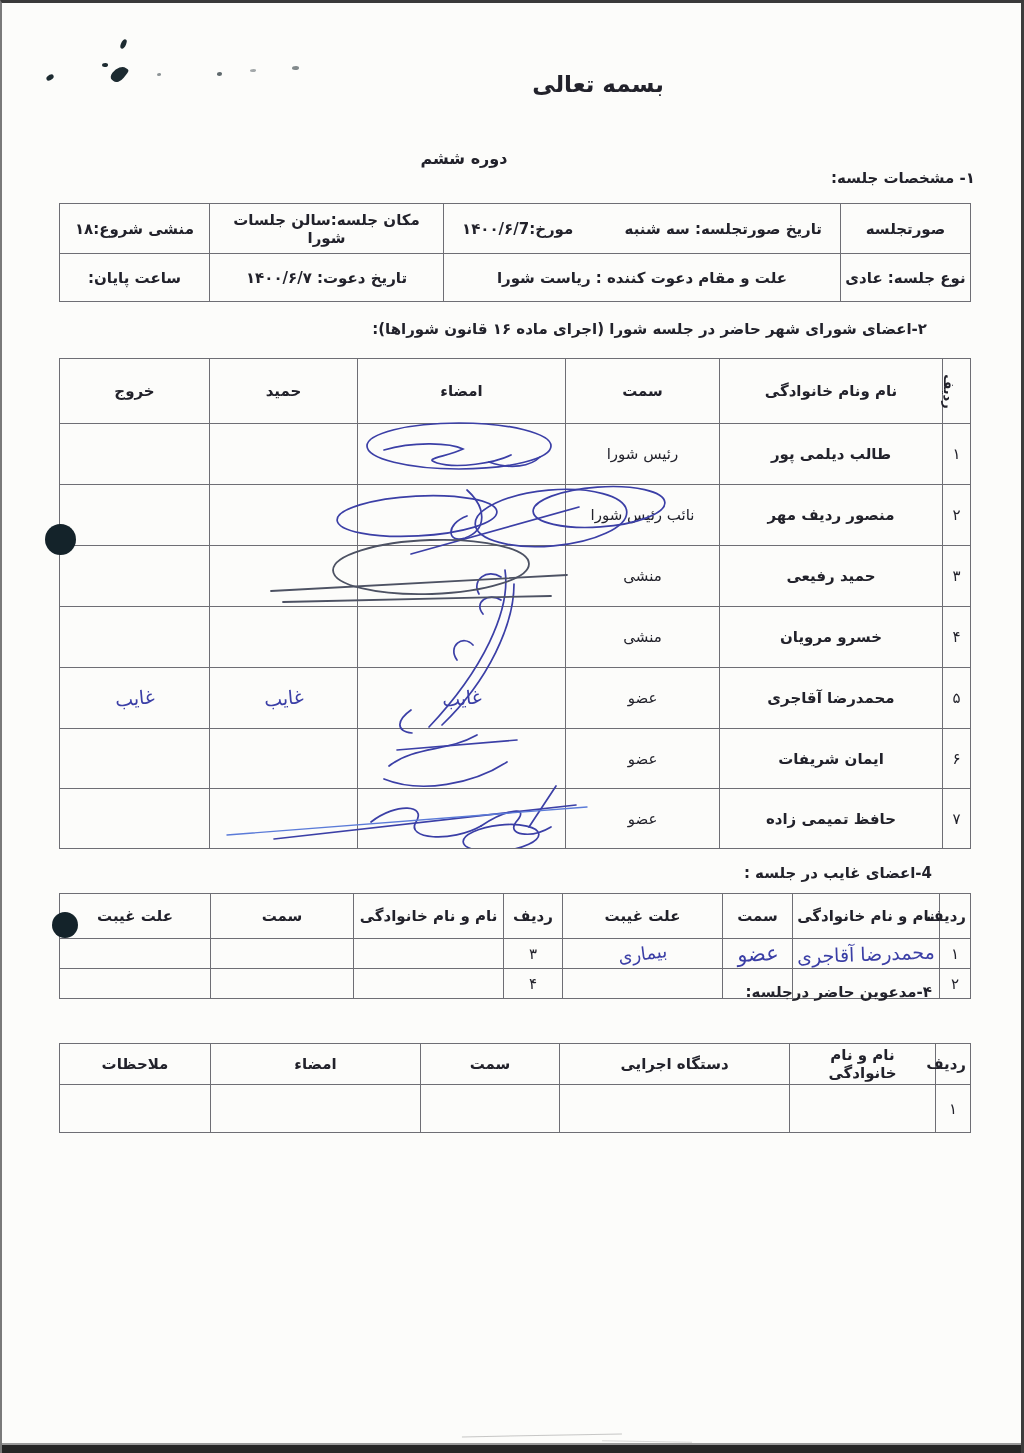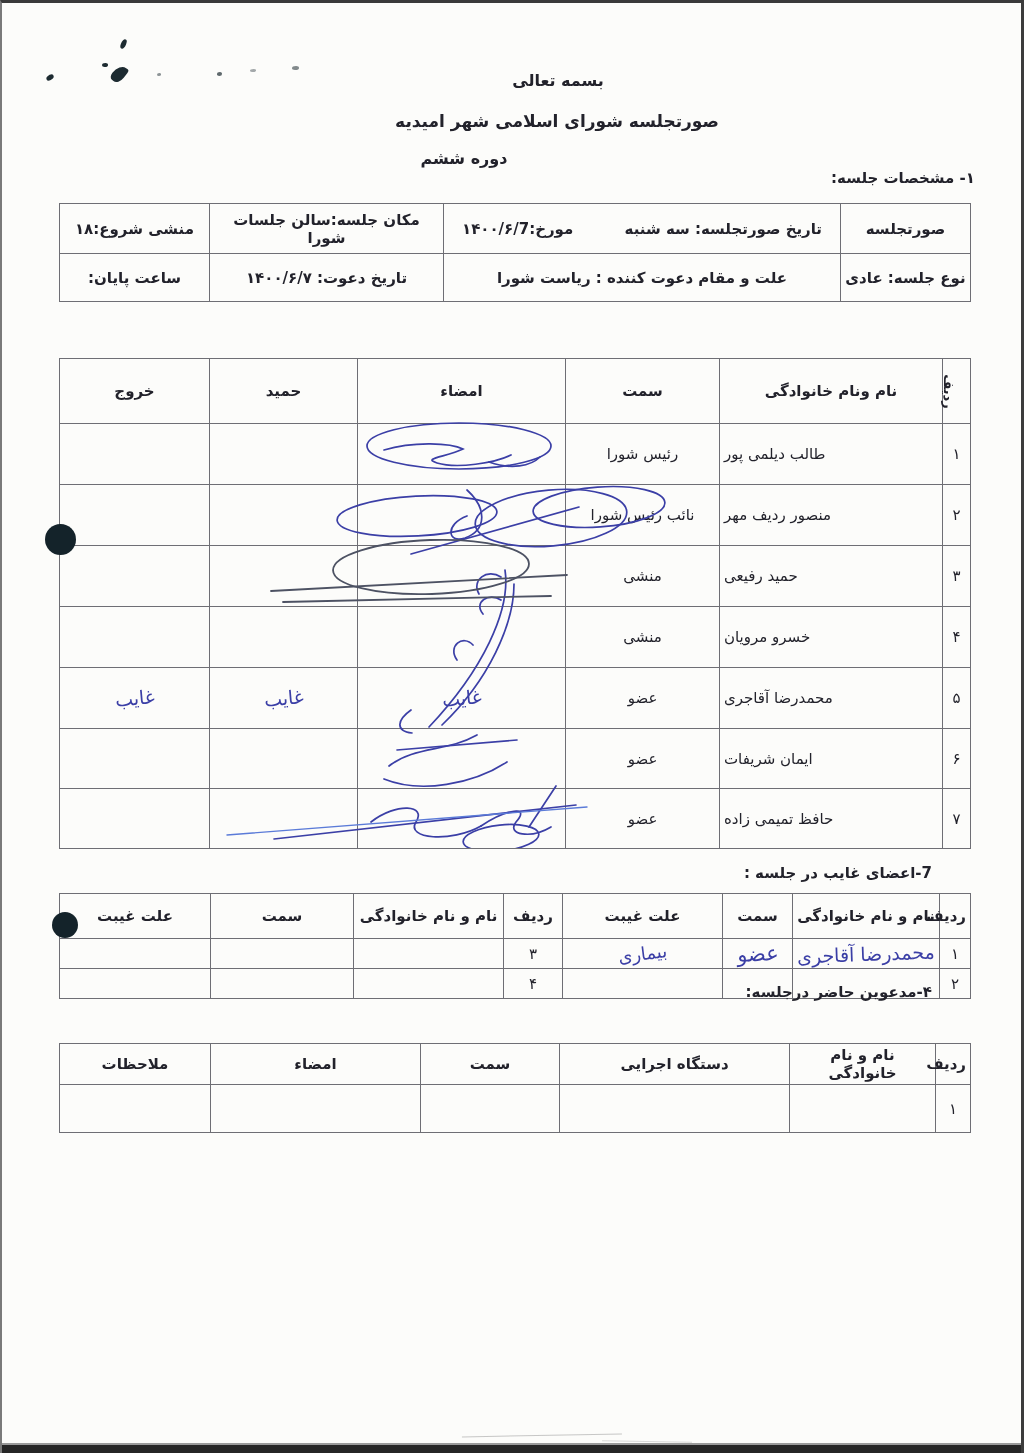--- a/index.html
+++ b/index.html
@@ -10,42 +10,42 @@
     box-sizing:border-box;
     border-top:3px solid #3a3a3a;
     border-left:2px solid #7a7a7a;
     border-right:3px solid #3c3c3c;
     overflow:hidden;
     font-family:"DejaVu Sans",sans-serif;
     color:#22222b;
     direction:rtl;
   }
   .hdr{position:absolute;text-align:center;font-weight:700;white-space:nowrap;}
-  .bismillah{top:68px;left:456px;width:200px;font-size:16px;}
+  .bismillah{top:68px;left:496px;width:200px;font-size:23px;}
   .title{top:108px;left:375px;width:360px;font-size:17px;}
   .term{top:146px;left:388px;width:148px;font-size:16px;}
   .sec-label{position:absolute;font-size:15px;font-weight:700;white-space:nowrap;direction:rtl;}
   #s1{top:166px;right:46px;}
   #s2{top:317px;right:94px;}
   #s3{top:861px;right:89px;}
   #s4{top:980px;right:89px;}
   table.tbl{
     position:absolute;border-collapse:collapse;table-layout:fixed;direction:rtl;
     background:transparent;
   }
   .tbl td,.tbl th{
     border:1px solid #6e6e74;
     font-size:15px;text-align:center;vertical-align:middle;
     padding:2px 4px;overflow:visible;position:relative;
   }
   .tbl th{font-weight:700;font-size:15px;}
   #t1{left:57px;top:200px;width:911px;}
   #t1 td{font-weight:600;}
   #t2{left:57px;top:355px;width:911px;}
-  #t2 td.name{font-weight:400;text-align:left;}
+  #t2 td.name{font-weight:700;text-align:center;}
   #t3{left:57px;top:890px;width:911px;}
   #t4{left:57px;top:1040px;width:911px;}
   .between{display:flex;justify-content:space-between;padding:0 14px;direction:rtl;}
   .vert{display:inline-block;transform:rotate(90deg);font-size:13px;font-weight:700;letter-spacing:1px;}
   .hw{
     color:#3b3fa6;font-weight:400;
     display:inline-block;
   }
   .hw-ghaeb{font-size:19px;transform:rotate(-5deg);}
   .hw-name{font-size:19px;white-space:nowrap;transform:rotate(-2deg);}
@@ -70,21 +70,20 @@
   <div class="speck" style="left:44px;top:72px;width:8px;height:5px;transform:rotate(-30deg);"></div>
   <div class="speck" style="left:100px;top:60px;width:6px;height:4px;"></div>
   <div class="speck" style="left:111px;top:62px;width:12px;height:18px;border-radius:80% 20% 60% 40%;transform:rotate(38deg);"></div>
   <div class="speck" style="left:119px;top:36px;width:5px;height:10px;transform:rotate(20deg);"></div>
   <div class="speck" style="left:155px;top:70px;width:4px;height:3px;opacity:.5;"></div>
   <div class="speck" style="left:215px;top:69px;width:5px;height:4px;opacity:.7;"></div>
   <div class="speck" style="left:248px;top:66px;width:6px;height:3px;opacity:.4;"></div>
   <div class="speck" style="left:290px;top:63px;width:7px;height:4px;opacity:.55;"></div>
 
   <div class="hdr bismillah">بسمه تعالی</div>
-  <div class="hdr title">صورتجلسه شورای اسلامی شهر امیدیه</div>
   <div class="hdr term">دوره ششم</div>
 
   <div class="sec-label" id="s1">۱- مشخصات جلسه:</div>
   <table class="tbl" id="t1">
     <colgroup>
         <col style="width:130px">
         <col style="width:397px">
         <col style="width:234px">
         <col style="width:150px">
       </colgroup>
@@ -102,20 +101,21 @@
     </tr>
     <tr style="height:48px">
       <td>نوع جلسه: عادی</td>
       <td>علت و مقام دعوت کننده : ریاست شورا</td>
       <td>تاریخ دعوت: ۱۴۰۰/۶/۷</td>
       <td>ساعت پایان:</td>
     </tr>
   </tbody>
     </table>
 
+  <div class="sec-label" id="s2">۲-اعضای شورای شهر حاضر در جلسه شورا (اجرای ماده ۱۶ قانون شوراها):</div>
   <table class="tbl" id="t2">
     <colgroup>
         <col style="width:28px">
         <col style="width:223px">
         <col style="width:154px">
         <col style="width:208px">
         <col style="width:148px">
         <col style="width:150px">
       </colgroup>
     <tbody>
@@ -214,21 +214,21 @@
     <g stroke="#4d5263" fill="none" stroke-width="1.8" stroke-linecap="round">
       <ellipse cx="372" cy="209" rx="98" ry="27" transform="rotate(-2 372 209)"></ellipse>
       <path d="M212,233 L508,217"></path>
       <path d="M224,244 L492,238"></path>
     </g>
     <g stroke="#5b7bd8" fill="none" stroke-width="1.4" stroke-linecap="round">
       <path d="M168,477 L528,449"></path>
     </g>
   </svg>
 
-  <div class="sec-label" id="s3">7-اعضای غایب در جلسه :</div>
+  <div class="sec-label" id="s3">4-اعضای غایب در جلسه :</div>
   <table class="tbl" id="t3">
     <colgroup>
         <col style="width:31px">
         <col style="width:147px">
         <col style="width:70px">
         <col style="width:160px">
         <col style="width:59px">
         <col style="width:150px">
         <col style="width:143px">
         <col style="width:151px">

